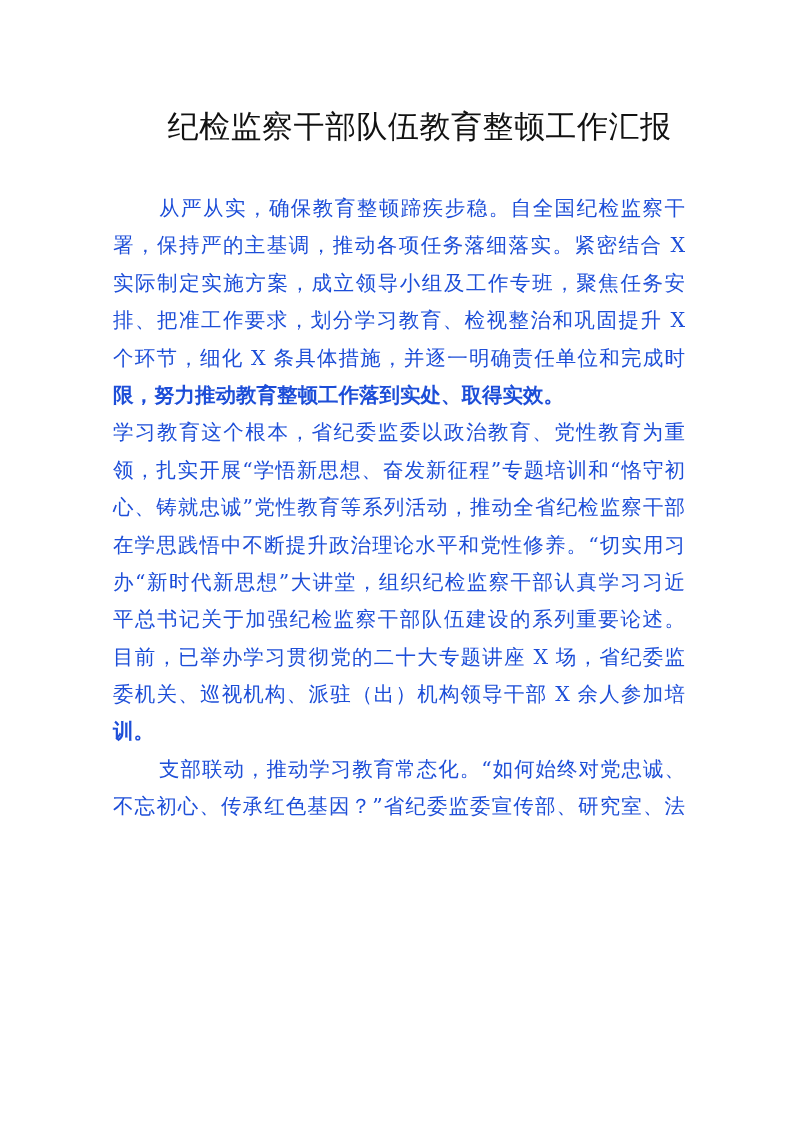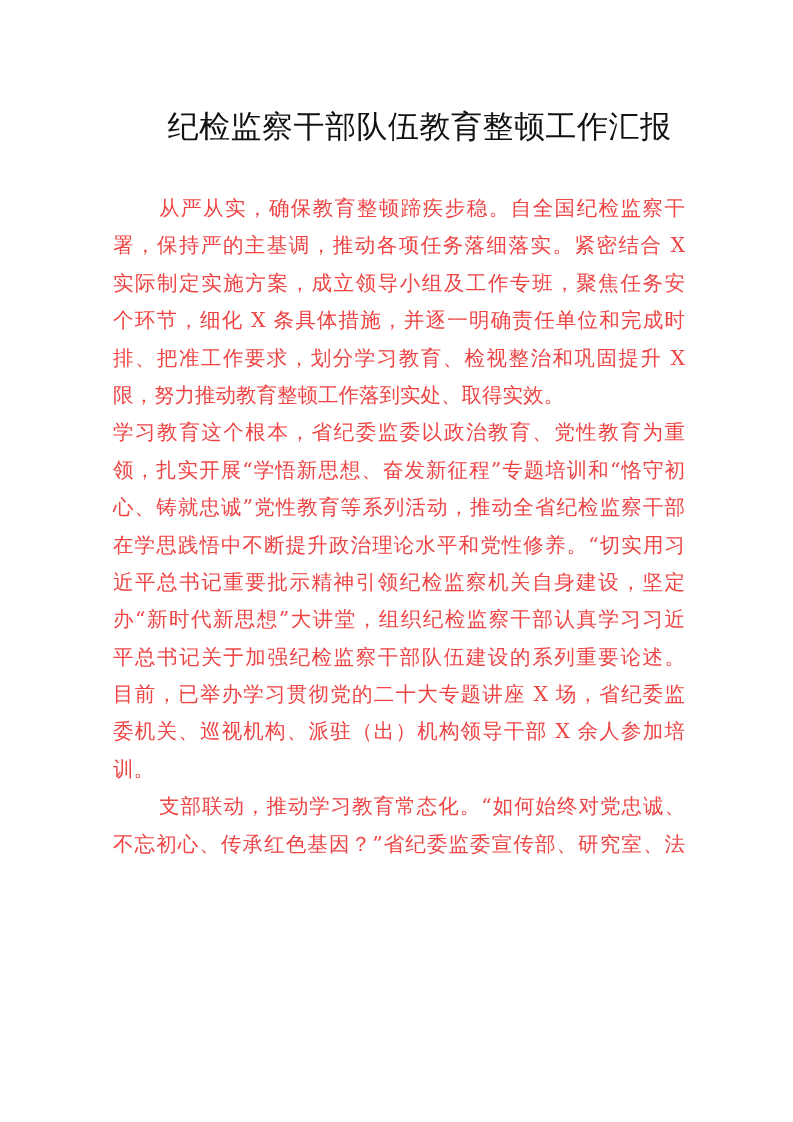--- a/index.html
+++ b/index.html
@@ -3,46 +3,45 @@
 <meta charset="utf-8">
 <style>
   html, body { margin: 0; padding: 0; background: #ffffff; }
   body { width: 793px; height: 1122px; position: relative; overflow: hidden;
          font-family: "DejaVu Serif", "Liberation Serif", serif; color: #1a1a1a; }
   .page { position: absolute; left: 0; top: 0; width: 793px; height: 1122px; background: #fff; }
   .title { position: absolute; top: 106px; left: 0; width: 793px; text-align: center;
            font-size: 31px; letter-spacing: 0.5px; color: #111; line-height: 40px; padding-left: 23px; }
   .body { position: absolute; left: 113px; top: 190px; width: 572px; }
   .line { height: 37.4px; line-height: 37.4px; font-size: 20.5px; white-space: nowrap;
-          text-align: justify; text-align-last: justify; color: #ef4444; }
-  .line.last { text-align-last: left; }
+          text-align: justify; text-align-last: justify; color: #1d4ed8; }
+  .line.last { text-align-last: left; font-weight: bold; }
   .line.indent { padding-left: 46px; }
 </style>
 </head>
 <body>
 
 <div class="page">
   <div class="title">纪检监察干部队伍教育整顿工作汇报</div>
 
   <div class="body">
     <div>
       <div class="line indent">从严从实，确保教育整顿蹄疾步稳。自全国纪检监察干</div>
       <div class="line">署，保持严的主基调，推动各项任务落细落实。紧密结合 X</div>
       <div class="line">实际制定实施方案，成立领导小组及工作专班，聚焦任务安</div>
+      <div class="line">排、把准工作要求，划分学习教育、检视整治和巩固提升 X</div>
       <div class="line">个环节，细化 X 条具体措施，并逐一明确责任单位和完成时</div>
-      <div class="line">排、把准工作要求，划分学习教育、检视整治和巩固提升 X</div>
       <div class="line last">限，努力推动教育整顿工作落到实处、取得实效。</div>
     </div>
 
     <div>
       <div class="line">学习教育这个根本，省纪委监委以政治教育、党性教育为重</div>
       <div class="line">领，扎实开展“学悟新思想、奋发新征程”专题培训和“恪守初</div>
       <div class="line">心、铸就忠诚”党性教育等系列活动，推动全省纪检监察干部</div>
       <div class="line">在学思践悟中不断提升政治理论水平和党性修养。“切实用习</div>
-      <div class="line">近平总书记重要批示精神引领纪检监察机关自身建设，坚定</div>
       <div class="line">办“新时代新思想”大讲堂，组织纪检监察干部认真学习习近</div>
       <div class="line">平总书记关于加强纪检监察干部队伍建设的系列重要论述。</div>
       <div class="line">目前，已举办学习贯彻党的二十大专题讲座 X 场，省纪委监</div>
       <div class="line">委机关、巡视机构、派驻（出）机构领导干部 X 余人参加培</div>
       <div class="line last">训。</div>
     </div>
 
     <div>
       <div class="line indent">支部联动，推动学习教育常态化。“如何始终对党忠诚、</div>
       <div class="line">不忘初心、传承红色基因？”省纪委监委宣传部、研究室、法</div>

